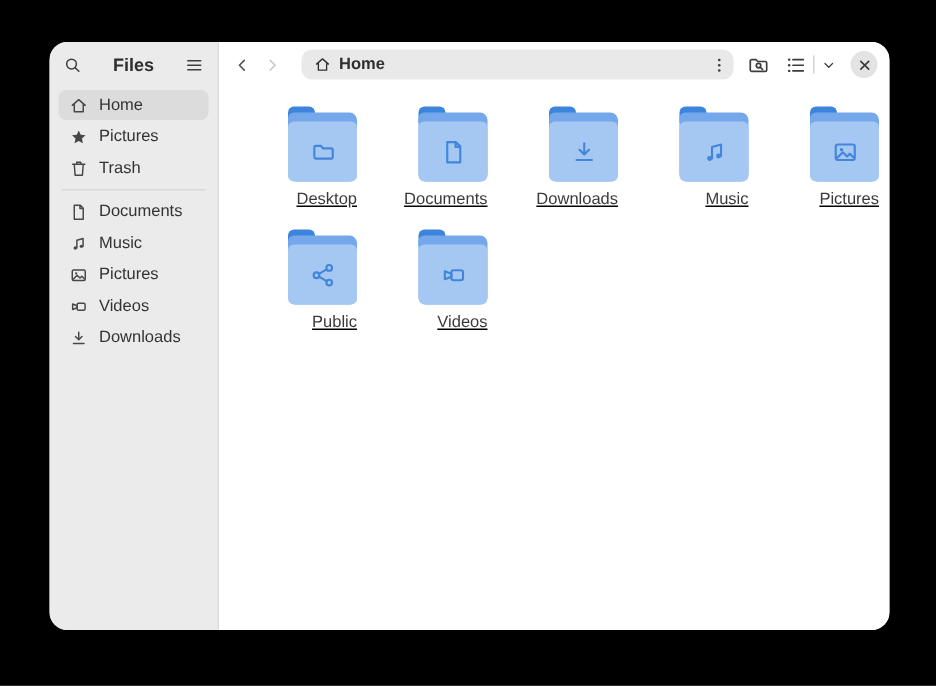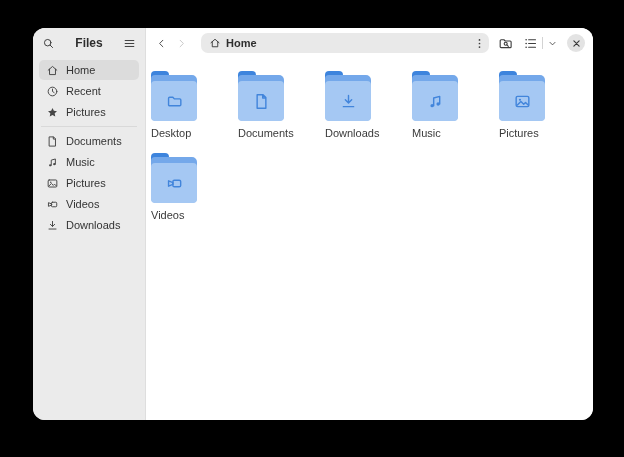--- a/index.html
+++ b/index.html
@@ -55,21 +55,21 @@
   .view-toggle .chev .ic { width:11px; height:11px; }
   .close-btn { width:18px; height:18px; border-radius:50%; background:#e3e3e3;
                border:none; display:flex; align-items:center; justify-content:center;
                color:#3a3a3a; margin-left:9px; cursor:pointer; flex:none; }
   .close-btn .ic { width:9px; height:9px; }
 
   
   .content { flex:1; padding:13px 0 0 5px; display:flex; flex-wrap:wrap;
              align-content:flex-start; overflow:hidden; }
   .folder-cell { width:87px; height:69px; margin-bottom:13px; display:flex;
-                 flex-direction:column; align-items:flex-start; cursor:pointer; }
+                 flex-direction:column; align-items:flex-end; cursor:pointer;text-decoration:underline; }
   .folder-icon { position:relative; width:46px; height:50px; flex:none; }
   .folder-icon .tab { position:absolute; left:0; top:0; width:18px; height:11px;
                       background:var(--folder-tab); border-radius:4px 4px 0 0; }
   .folder-icon .back { position:absolute; left:0; top:4px; width:100%; height:46px;
                        background:var(--folder-back); border-radius:4px 5px 5px 5px; }
   .folder-icon .front { position:absolute; left:0; top:10px; width:100%; height:40px;
                         background:var(--folder-front); border-radius:4px; }
   .folder-icon .emblem { position:absolute; left:0; top:10px; width:100%; height:40px;
                          display:flex; align-items:center; justify-content:center;
                          color:var(--folder-emblem); }
@@ -110,33 +110,32 @@
             <span class="ic">
               <svg viewBox="0 0 24 24">
                 <path d="M4 11.5L12 4.5l8 7M6.5 9.5v10h11v-10"></path>
               </svg>
             </span>
             <span class="sb-label">Home</span>
           </div>
           <div class="sb-item">
             <span class="ic">
               <svg viewBox="0 0 24 24">
-                <circle cx="12" cy="12" r="8"></circle>
-                <path d="M12 7.5V12l3 2"></path>
-              </svg>
-            </span>
-            <span class="sb-label">Recent</span>
-          </div>
-          <div class="sb-item">
-            <span class="ic">
-              <svg viewBox="0 0 24 24">
                 <path fill="currentColor" stroke="none" d="M12 3.6l2.5 5.3 5.8.7-4.3 4 1.1 5.7-5.1-2.8-5.1 2.8 1.1-5.7-4.3-4 5.8-.7z"></path>
               </svg>
             </span>
             <span class="sb-label">Pictures</span>
+          </div>
+          <div class="sb-item">
+            <span class="ic">
+              <svg viewBox="0 0 24 24">
+                <path d="M4.5 6.5h15M9.5 6.5V4h5v2.5M6.5 6.5l1 13.5h9l1-13.5"></path>
+              </svg>
+            </span>
+            <span class="sb-label">Trash</span>
           </div>
           <div class="sb-divider"></div>
           <div class="sb-item">
             <span class="ic">
               <svg viewBox="0 0 24 24">
                 <path d="M6.5 3.5H14l3.5 3.5v13.5h-11zM13.5 3.8v3.7h3.7"></path>
               </svg>
             </span>
             <span class="sb-label">Documents</span>
           </div>
@@ -338,20 +337,38 @@
             <div class="folder-label">Pictures</div>
           </div>
           <div class="folder-cell">
             <div class="folder-icon">
               <div class="tab"></div>
               <div class="back"></div>
               <div class="front"></div>
               <div class="emblem">
                 <span class="ic">
                   <svg viewBox="0 0 24 24">
+                    <circle cx="6.3" cy="12" r="2.4"></circle>
+                    <circle cx="17" cy="5.8" r="2.4"></circle>
+                    <circle cx="17" cy="18.2" r="2.4"></circle>
+                    <path d="M8.4 10.8l6.5-3.8M8.4 13.2l6.5 3.8"></path>
+                  </svg>
+                </span>
+              </div>
+            </div>
+            <div class="folder-label">Public</div>
+          </div>
+          <div class="folder-cell">
+            <div class="folder-icon">
+              <div class="tab"></div>
+              <div class="back"></div>
+              <div class="front"></div>
+              <div class="emblem">
+                <span class="ic">
+                  <svg viewBox="0 0 24 24">
                     <rect x="10" y="7.8" width="9.8" height="8.4" rx="1.8"></rect>
                     <path d="M10 10.8L4.5 8.6v6.8l5.5-2.2z"></path>
                   </svg>
                 </span>
               </div>
             </div>
             <div class="folder-label">Videos</div>
           </div>
         </div>
     </main>

